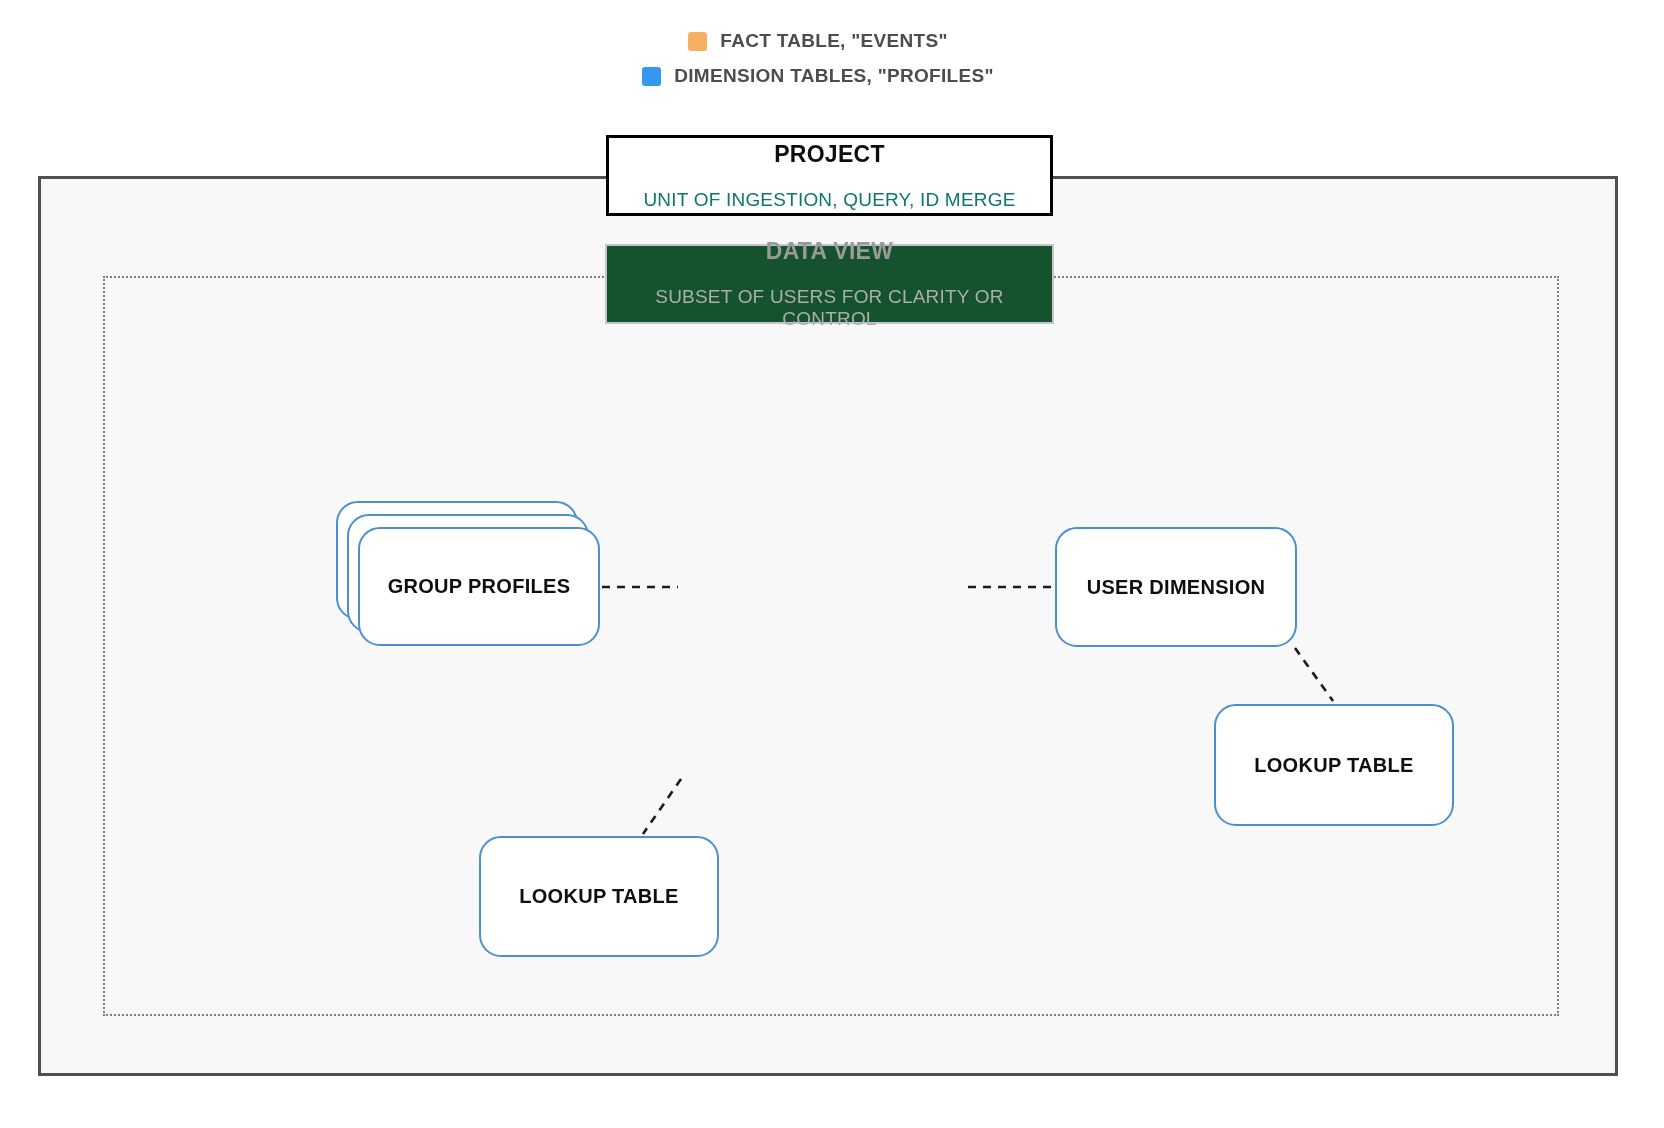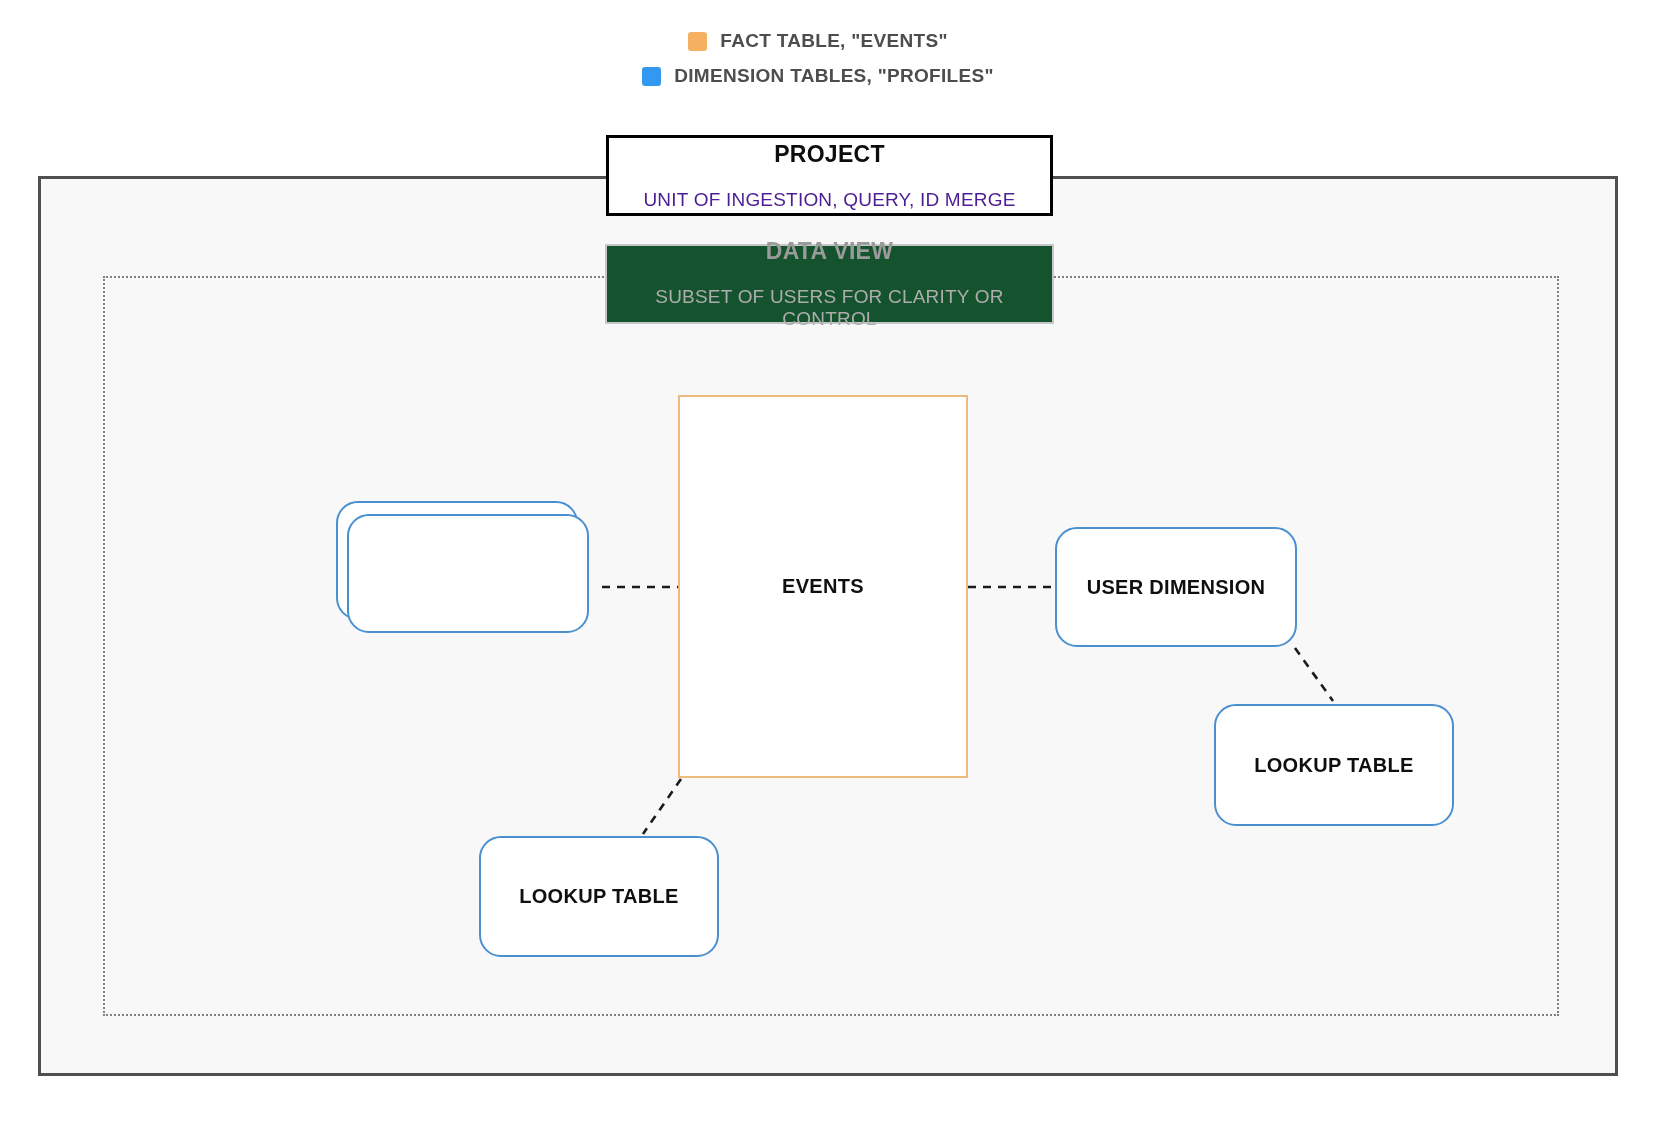--- a/index.html
+++ b/index.html
@@ -68,21 +68,21 @@
     text-align: center;
     z-index: 5;
   }
   .project-box {
     left: 606px; top: 135px;
     width: 447px; height: 81px;
     border: 3px solid #000000;
     background: #ffffff;
   }
   .project-box .hb-title { font-size: 23px; font-weight: bold; color: #0d0d0d; letter-spacing: 0.3px; }
-  .project-box .hb-sub   { font-size: 19px; color: #4c1d95; letter-spacing: 0.2px; }
+  .project-box .hb-sub   { font-size: 19px; color: #0f766e; letter-spacing: 0.2px; }
 
   .dataview-box {
     left: 605px; top: 244px;
     width: 449px; height: 80px;
     border: 2px solid #c6c6c6;
     background: #14532d;
   }
   .dataview-box .hb-title { font-size: 23px; font-weight: bold; color: #9a9a9a; letter-spacing: 0.3px; }
   .dataview-box .hb-sub   { font-size: 19px; color: #adadad; letter-spacing: 0.2px; }
 
@@ -161,26 +161,26 @@
     <div class="hb-sub">SUBSET OF USERS FOR CLARITY OR CONTROL</div>
   </div>
 
   <svg class="connectors" viewBox="0 0 1664 1128" xmlns="http://www.w3.org/2000/svg">
     <line x1="602" y1="587" x2="678" y2="587"></line>
     <line x1="968" y1="587" x2="1055" y2="587"></line>
     <line x1="1295" y1="648" x2="1333" y2="701"></line>
     <line x1="681" y1="779" x2="643" y2="834"></line>
   </svg>
 
-  <div class="node fact-node" style="border-color: rgb(236, 187, 125);">
-    <span class="node-label">EVENTS</span>
-  </div>
 
   <div class="node dim-node stack-back" style="border-color: rgb(74, 144, 208);"></div>
   <div class="node dim-node stack-mid" style="border-color: rgb(74, 144, 208);"></div>
+  <div class="node dim-node stack-front" style="border-color: rgb(74, 144, 208);">
+    <span class="node-label">GROUP PROFILES</span>
+  </div>
 
   <div class="node dim-node user-profiles" style="border-color: rgb(74, 144, 208);">
     <span class="node-label">USER DIMENSION</span>
   </div>
 
   <div class="node dim-node lookup-right" style="border-color: rgb(74, 144, 208);">
     <span class="node-label">LOOKUP TABLE</span>
   </div>
 
   <div class="node dim-node lookup-bottom" style="border-color: rgb(74, 144, 208);">

